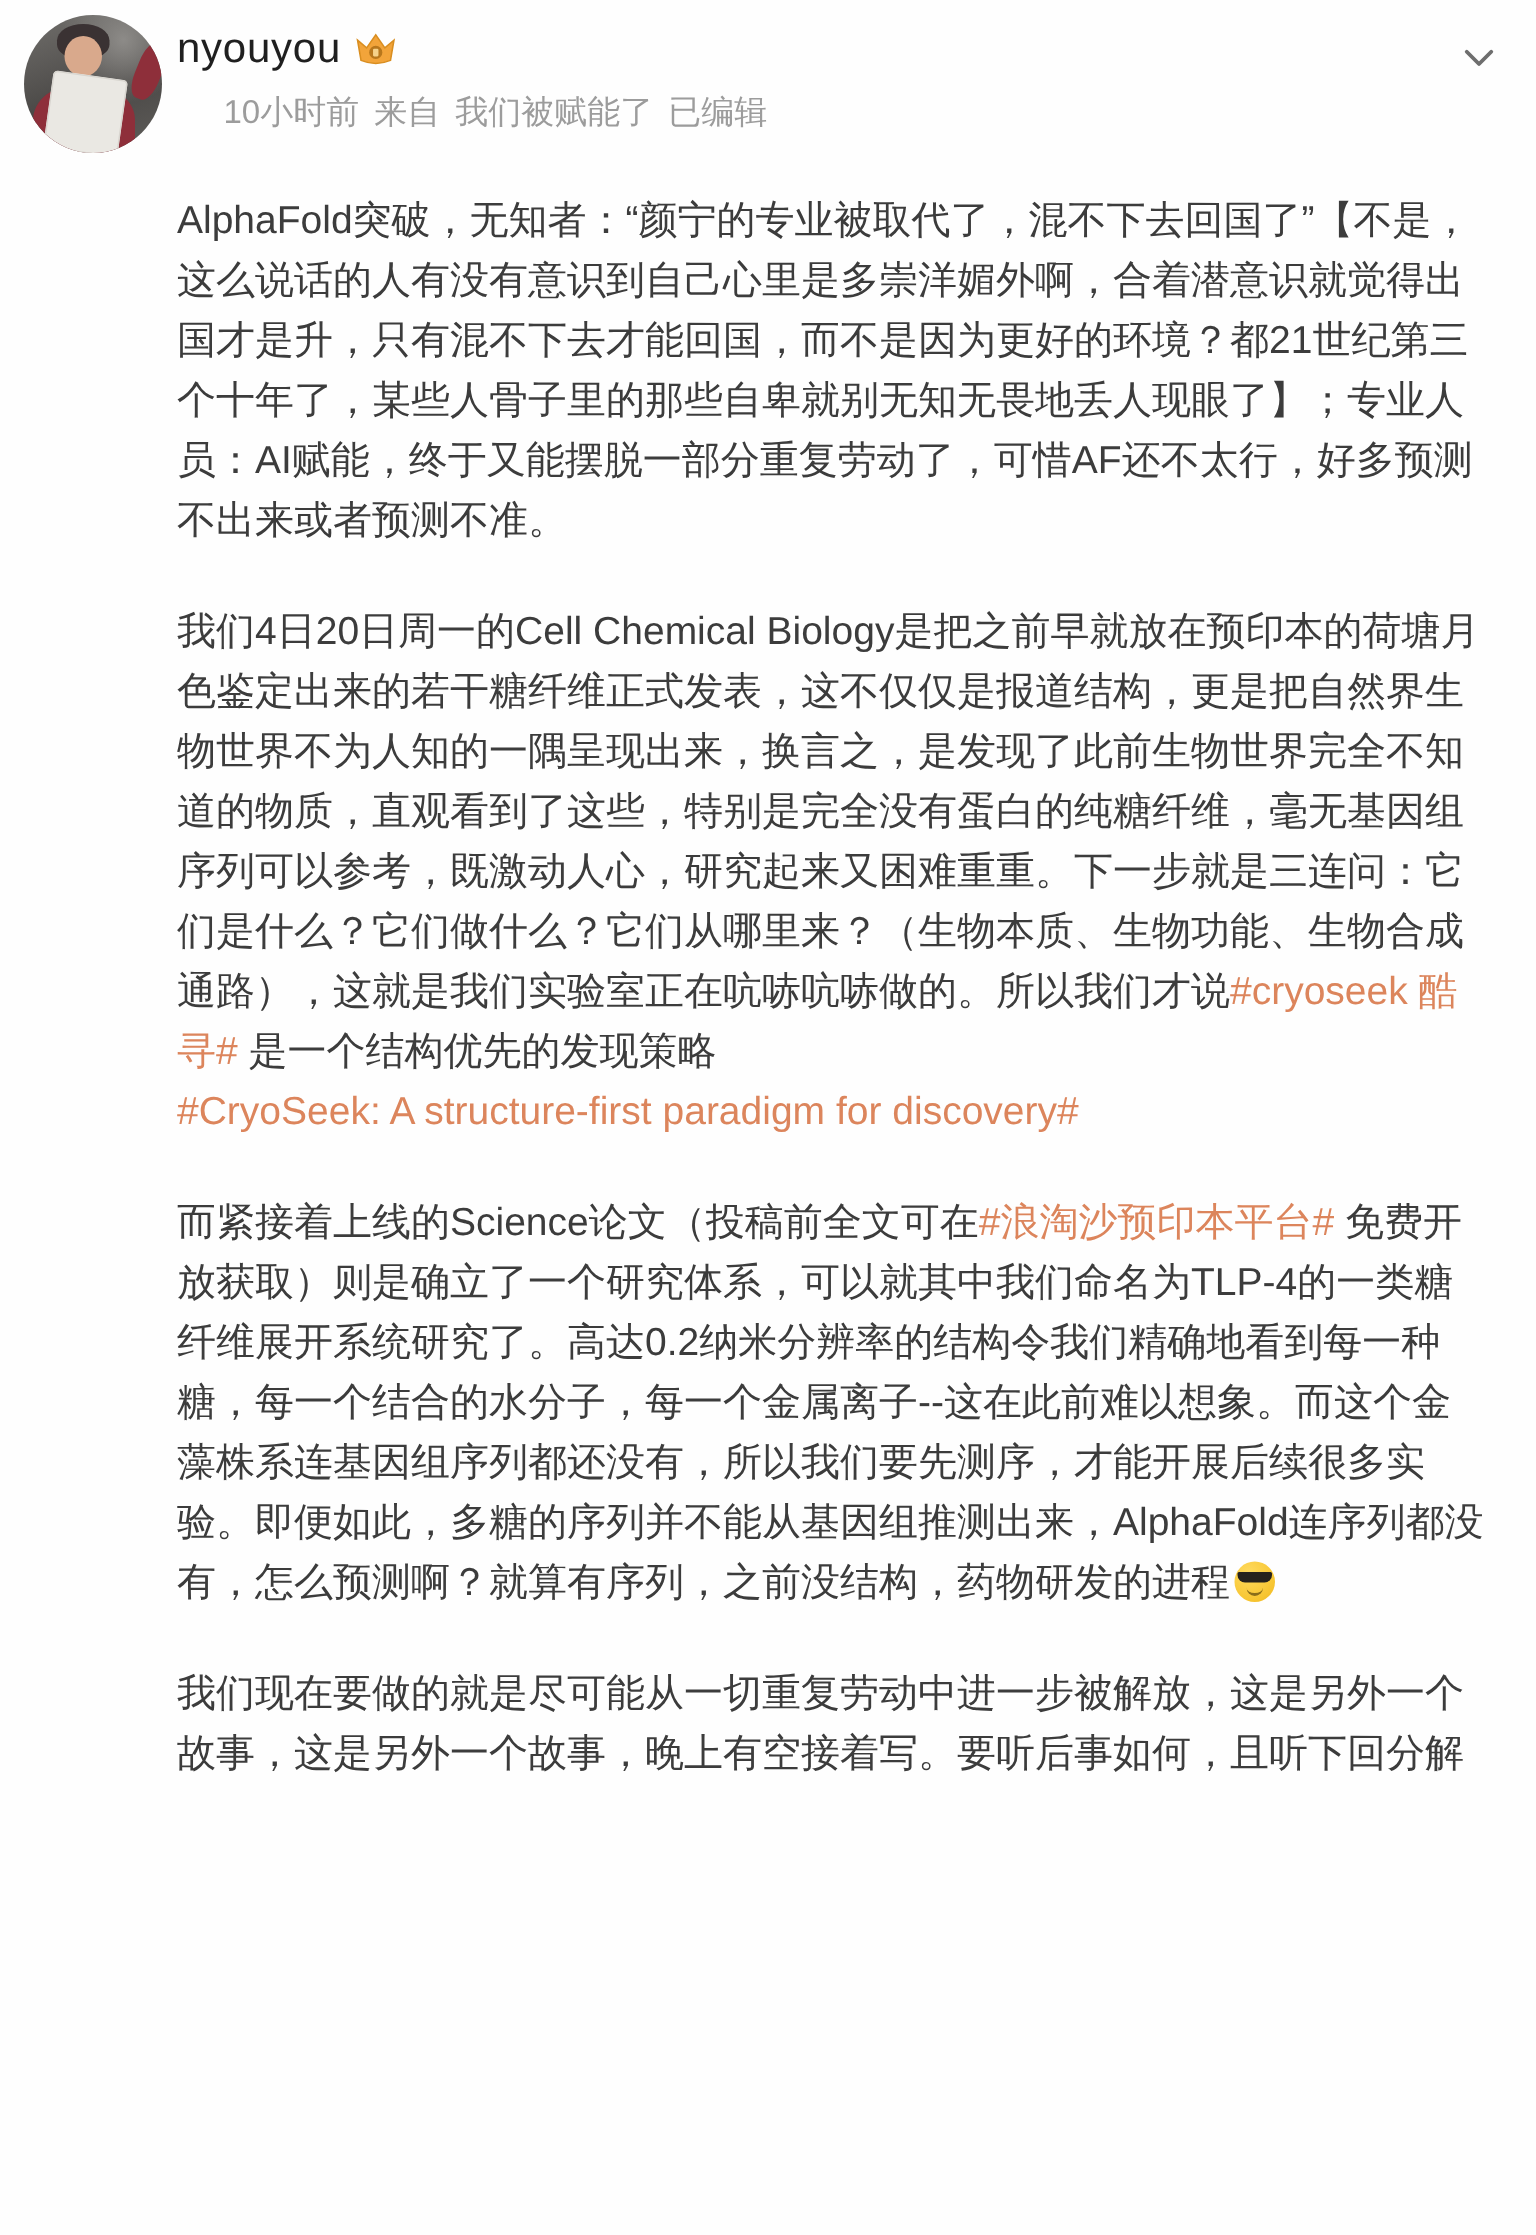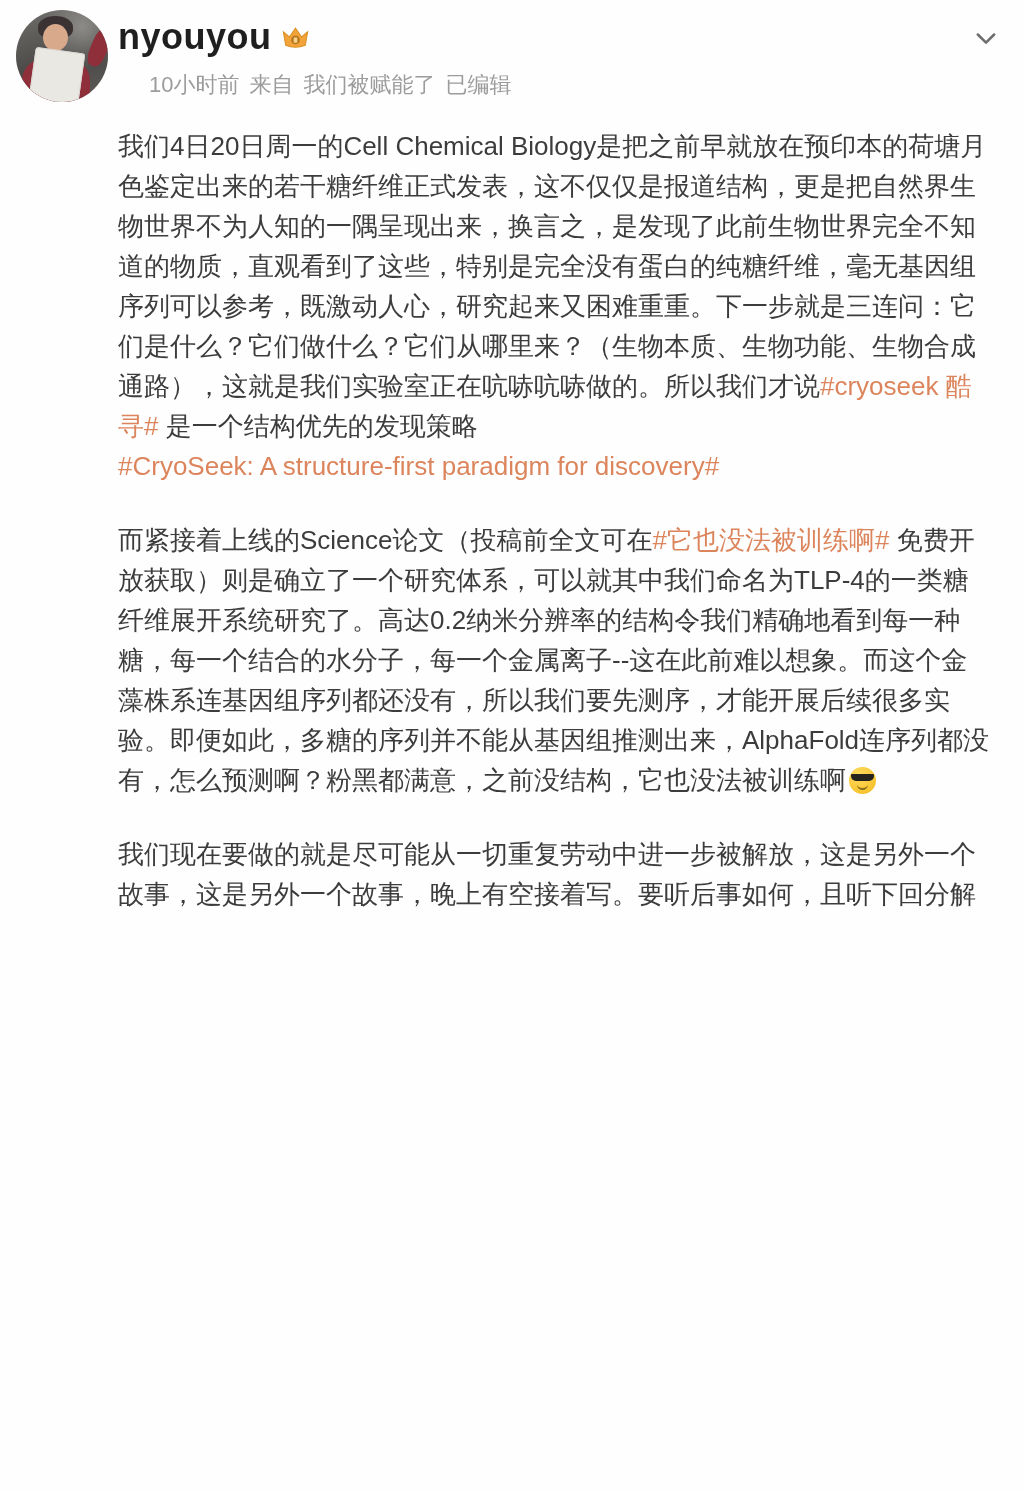--- a/index.html
+++ b/index.html
@@ -25,21 +25,21 @@
       linear-gradient(160deg, #716f6c 0%, #4a4846 55%, #605e5b 100%);
   }
   .avatar .av-hair  { position: absolute; left: 24%; top: 7%;  width: 38%; height: 24%; background: #3a3233; border-radius: 50% 50% 42% 42%; }
   .avatar .av-face  { position: absolute; left: 29%; top: 15%; width: 28%; height: 30%; background: #d9a98c; border-radius: 50%; }
   .avatar .av-shirt { position: absolute; left: 6%;  top: 50%; width: 74%; height: 58%; background: #8e2f3a; border-radius: 45% 45% 0 0; }
   .avatar .av-arm   { position: absolute; right: 1%; top: 20%; width: 18%; height: 42%; background: #8e2f3a; transform: rotate(22deg); border-radius: 40%; }
   .avatar .av-paper { position: absolute; left: 17%; top: 43%; width: 54%; height: 56%; background: #eae8e3; transform: rotate(8deg); border-radius: 3px; box-shadow: inset 0 0 0 1px #d8d5cf; }
 
   .header-text { position: absolute; left: 118px; top: 16px; }
   .name-row { display: flex; align-items: center; gap: 8px; }
-  .username { font-size: 36px; font-weight: bold; color: #1f1f1f; cursor: pointer; letter-spacing: 0.5px; }
+  .username { font-size: 28px; font-weight: normal; color: #1f1f1f; cursor: pointer; letter-spacing: 0.5px; }
   .crown { display: inline-flex; align-items: center; margin-top: 2px; }
   .meta { margin-top: 12px; font-size: 22px; color: #9c9c9c; display: flex; gap: 10px; margin-left: 31px; }
   .meta .src { cursor: pointer; }
 
   .chevron { position: absolute; right: 24px; top: 24px; cursor: pointer; line-height: 0; }
 
   
   .post-body {
     margin-left: 118px;
     width: 874px;
@@ -103,18 +103,19 @@
     </div>
 
     <div class="chevron">
       <svg viewBox="0 0 24 24" width="28" height="28" fill="none" stroke="#6e6e6e" stroke-width="2.2" stroke-linecap="round" stroke-linejoin="round" aria-hidden="true">
         <polyline points="5 9 12 16 19 9"></polyline>
       </svg>
     </div>
   </header>
 
   <main class="post-body" id="post-body">
+      <div class="para"><span>AlphaFold突破，无知者：“颜宁的专业被取代了，混不下去回国了”【不是，这么说话的人有没有意识到自己心里是多崇洋媚外啊，合着潜意识就觉得出国才是升，只有混不下去才能回国，而不是因为更好的环境？都21世纪第三个十年了，某些人骨子里的那些自卑就别无知无畏地丢人现眼了】；专业人员：AI赋能，终于又能摆脱一部分重复劳动了，可惜AF还不太行，好多预测不出来或者预测不准。</span></div>
       <div class="para"><span>我们4日20日周一的Cell Chemical Biology是把之前早就放在预印本的荷塘月色鉴定出来的若干糖纤维正式发表，这不仅仅是报道结构，更是把自然界生物世界不为人知的一隅呈现出来，换言之，是发现了此前生物世界完全不知道的物质，直观看到了这些，特别是完全没有蛋白的纯糖纤维，毫无基因组序列可以参考，既激动人心，研究起来又困难重重。下一步就是三连问：它们是什么？它们做什么？它们从哪里来？（生物本质、生物功能、生物合成通路），这就是我们实验室正在吭哧吭哧做的。所以我们才说</span><span class="link">#cryoseek 酷寻#</span><span> 是一个结构优先的发现策略</span><br><span class="link">#CryoSeek: A structure-first paradigm for discovery#</span></div>
-      <div class="para"><span>而紧接着上线的Science论文（投稿前全文可在</span><span class="link">#它也没法被训练啊#</span><span> 免费开放获取）则是确立了一个研究体系，可以就其中我们命名为TLP-4的一类糖纤维展开系统研究了。高达0.2纳米分辨率的结构令我们精确地看到每一种糖，每一个结合的水分子，每一个金属离子--这在此前难以想象。而这个金藻株系连基因组序列都还没有，所以我们要先测序，才能开展后续很多实验。即便如此，多糖的序列并不能从基因组推测出来，AlphaFold连序列都没有，怎么预测啊？粉黑都满意，之前没结构，它也没法被训练啊</span><span class="emoji-cool"></span></div>
+      <div class="para"><span>而紧接着上线的Science论文（投稿前全文可在</span><span class="link">#浪淘沙预印本平台#</span><span> 免费开放获取）则是确立了一个研究体系，可以就其中我们命名为TLP-4的一类糖纤维展开系统研究了。高达0.2纳米分辨率的结构令我们精确地看到每一种糖，每一个结合的水分子，每一个金属离子--这在此前难以想象。而这个金藻株系连基因组序列都还没有，所以我们要先测序，才能开展后续很多实验。即便如此，多糖的序列并不能从基因组推测出来，AlphaFold连序列都没有，怎么预测啊？就算有序列，之前没结构，药物研发的进程</span><span class="emoji-cool"></span></div>
       <div class="para"><span>我们现在要做的就是尽可能从一切重复劳动中进一步被解放，这是另外一个故事，这是另外一个故事，晚上有空接着写。要听后事如何，且听下回分解</span></div>
     </main>
 
 </div>
 
 </body></html>

